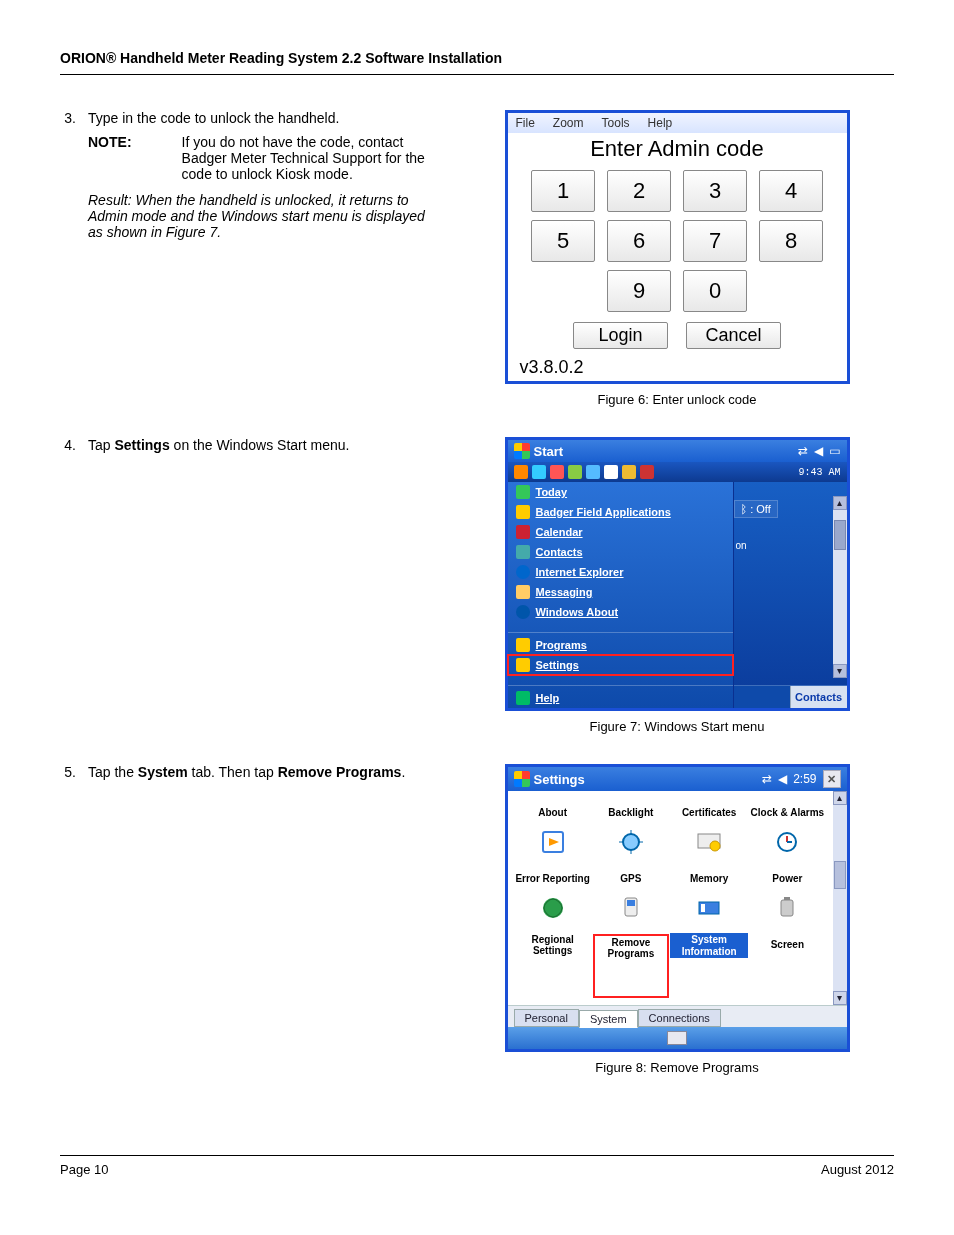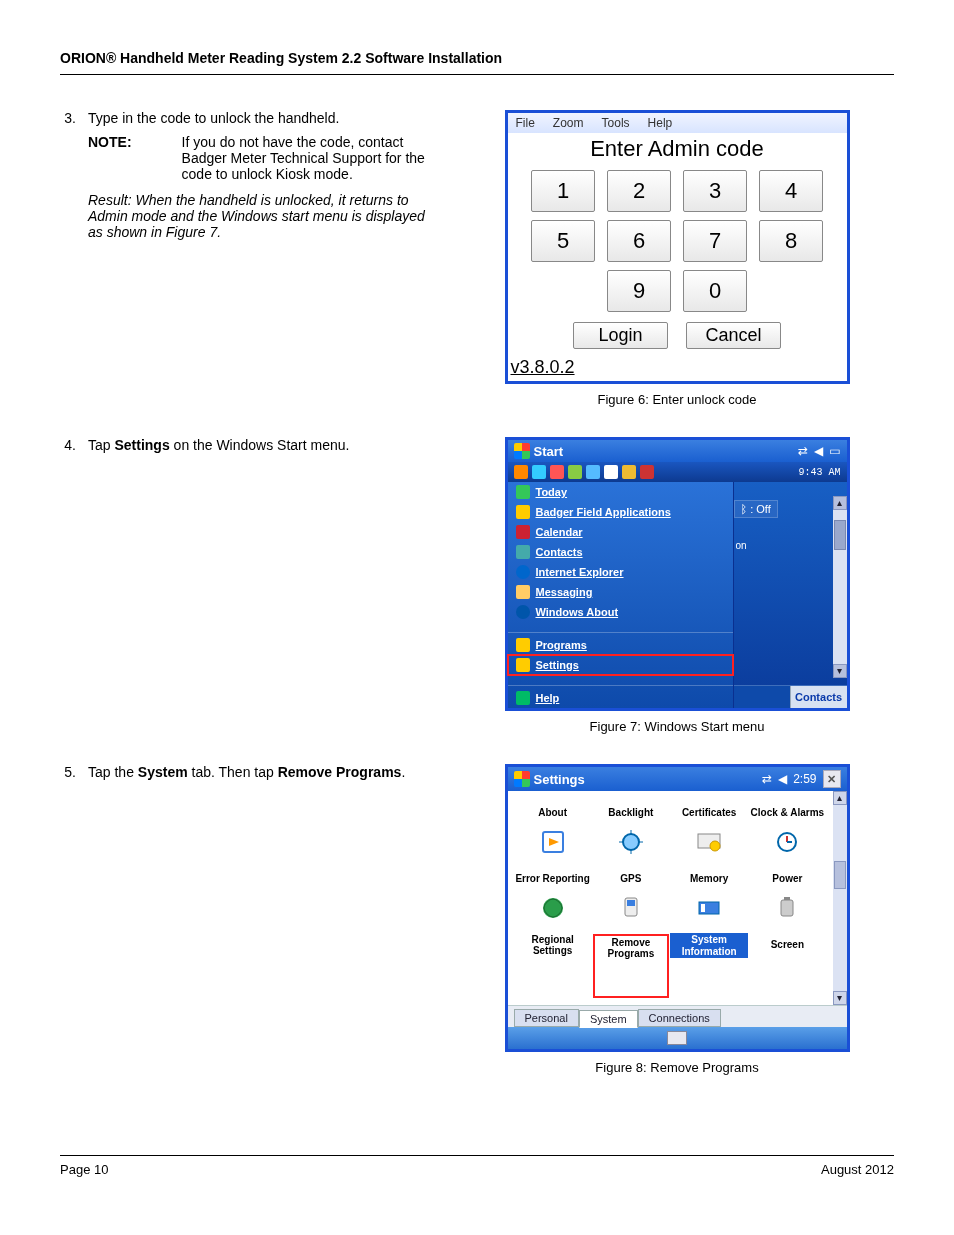--- a/index.html
+++ b/index.html
@@ -20,21 +20,21 @@
 
   
   .device { border: 3px solid #1a4fd6; background: #fff; width: 345px; font-family: Arial, sans-serif; }
   .menubar { display: flex; gap: 18px; padding: 3px 8px; font-size: 12px; background: linear-gradient(#f0f4ff, #d8e4ff); color: #333; }
   .admin-title { text-align: center; font-size: 22px; padding: 3px 0 5px; }
   .keypad { display: grid; grid-template-columns: repeat(4, 64px); grid-template-rows: repeat(3, 42px); gap: 8px 12px; justify-content: center; padding: 3px 0 10px; }
   .key { border: 1px solid #888; background: linear-gradient(#fff,#e8e8e8); display: flex; align-items: center; justify-content: center; font-size: 22px; font-weight: 500; border-radius: 2px; }
   .empty { border: none; background: none; }
   .action-row { display: flex; gap: 18px; justify-content: center; padding-bottom: 8px; }
   .action-btn { border: 1px solid #888; background: linear-gradient(#fff,#e8e8e8); width: 95px; text-align: center; font-size: 18px; padding: 2px 0; border-radius: 2px; }
-  .version { font-size: 18px; padding: 0 3px 3px; text-decoration: underline; }
+  .version { font-size: 18px; padding: 0 12px 3px; }
 
   
   .device2 { width: 345px; border: 3px solid #1a4fd6; font-family: Tahoma, Arial, sans-serif; font-size: 11px; color: #fff; background: linear-gradient(180deg,#1a66cc,#0a3a9a); }
   .d2-bar { display:flex; align-items:center; background: linear-gradient(#3a7fe0,#1a5fd0); padding: 3px 6px; }
   .winflag { width:16px; height:16px; display:inline-block; margin-right:4px; background: conic-gradient(#ff3b30 0 25%, #34c759 0 50%, #007aff 0 75%, #ffcc00 0 100%); border-radius:2px; }
   .start-label { font-weight:bold; font-size:13px; }
   .d2-right { margin-left:auto; display:flex; gap:6px; align-items:center; font-size:12px; }
   .tray { display:flex; align-items:center; background: linear-gradient(#1a56c0,#0d3a90); padding: 3px 6px; }
   .clock { margin-left:auto; font-size:10px;font-family:Liberation Mono, monospace; }
   .menu-col { width: 226px; background: linear-gradient(180deg,#2a72d8,#0e4aaa); border-right: 1px solid #0a3090; }

